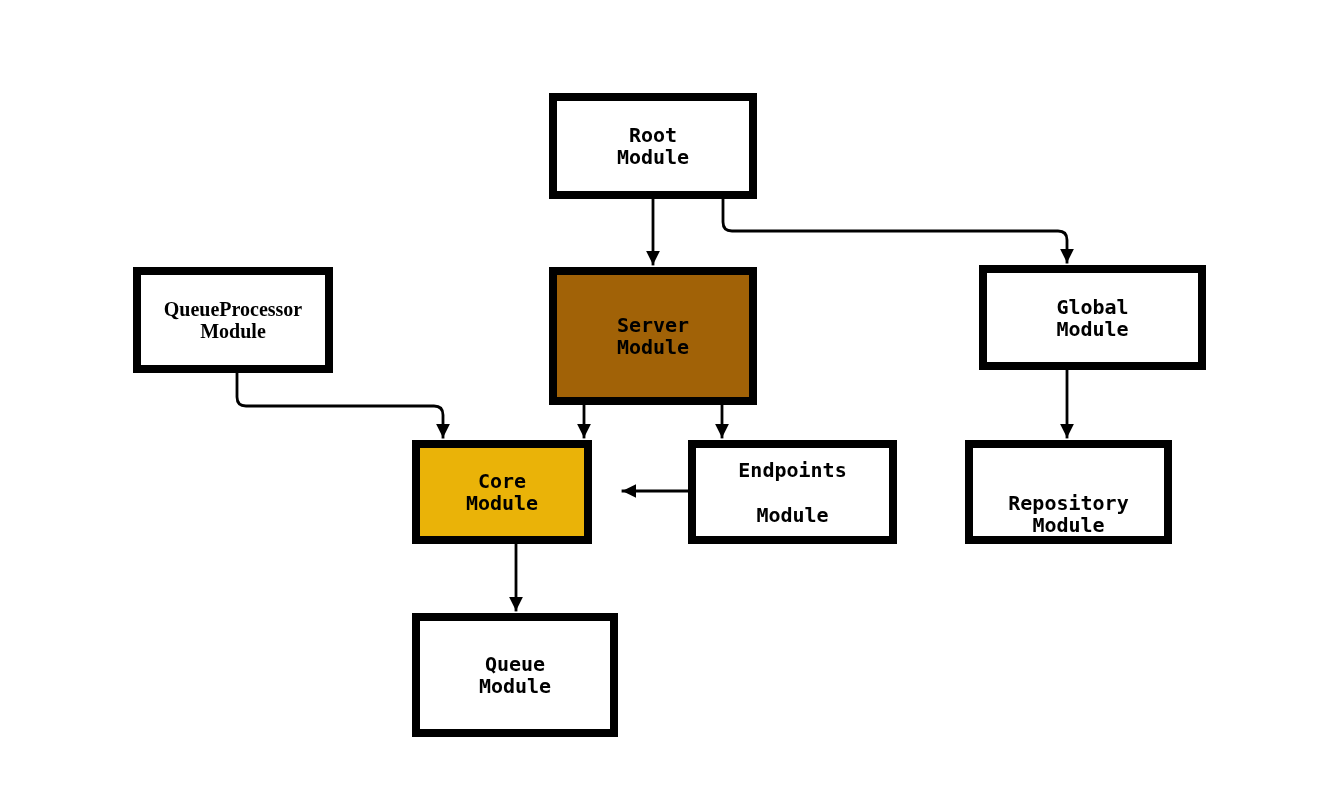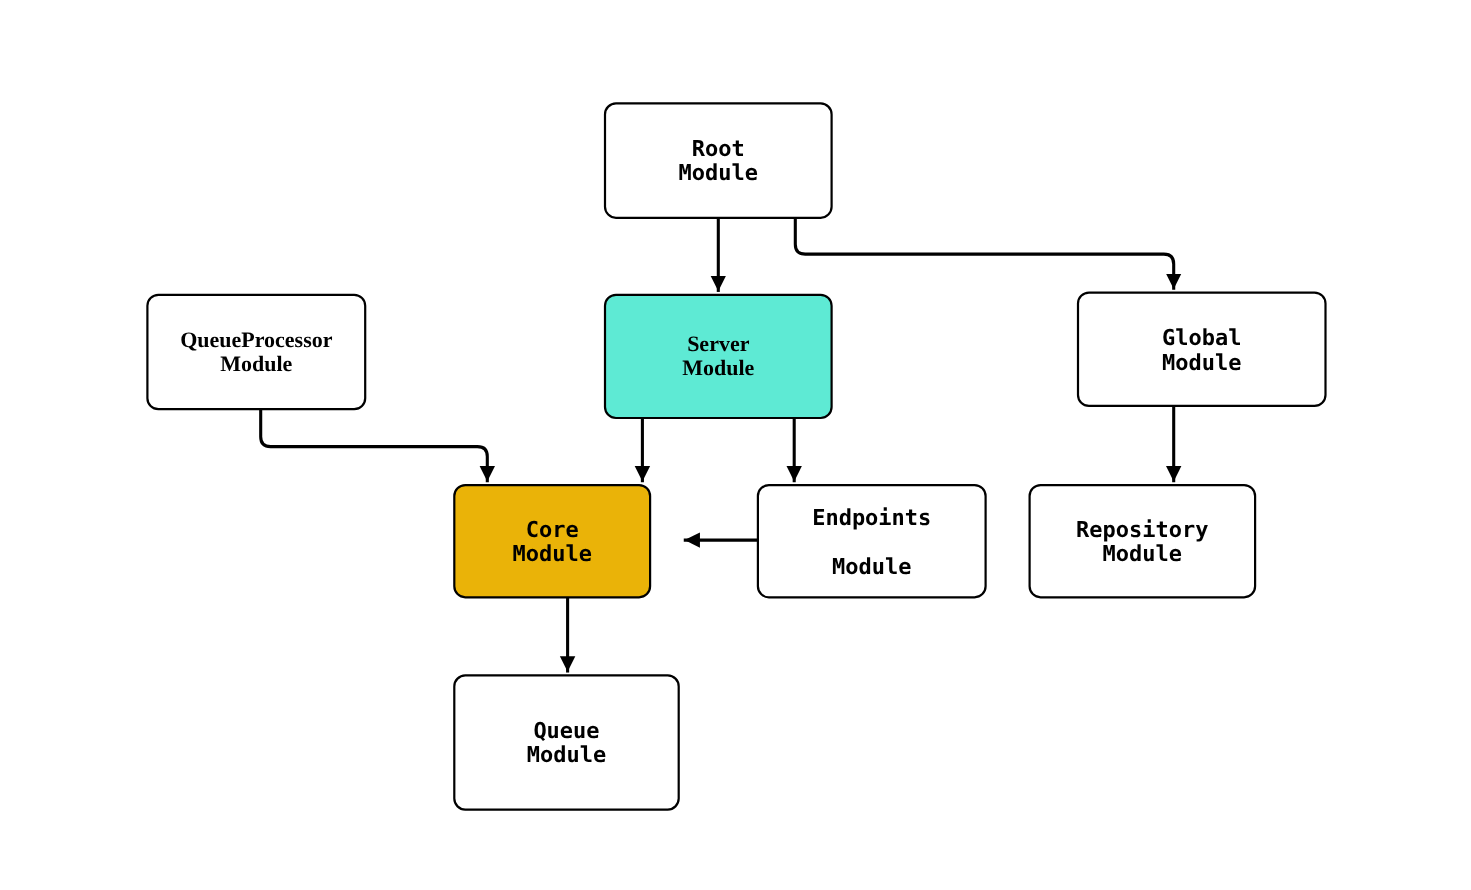--- a/index.html
+++ b/index.html
@@ -23,22 +23,22 @@
     height: 809px;
   }
   .edges path.edge {
     fill: none;
     stroke-width: 2.8px;
     stroke-linecap: square;
   }
   .node {
     position: absolute;
     box-sizing: border-box;
-    border: 2px solid #000000;
-    border-radius: 11px;
+    border: 8px solid #000000;
+    border-radius: 0;
     background: #ffffff;
     display: flex;
     flex-direction: column;
     align-items: center;
     justify-content: center;
     text-align: center;
   }
   .node .line {
     display: block;
     font-size: 20px;
@@ -74,41 +74,41 @@
   <div class="node" style="left: 549px; top: 93px; width: 208px; height: 106px; border-color: rgb(0, 0, 0); background: rgb(255, 255, 255); color: rgb(0, 0, 0);">
     <span class="line">Root</span>
     <span class="line">Module</span>
   </div>
 
   <div class="node" style="left: 133px; top: 267px; width: 200px; height: 106px; border-color: rgb(0, 0, 0); background: rgb(255, 255, 255); color: rgb(0, 0, 0); font-family: Liberation Serif, serif;">
     <span class="line">QueueProcessor</span>
     <span class="line">Module</span>
   </div>
 
-  <div class="node" style="left: 549px; top: 267px; width: 208px; height: 114px; border-color: rgb(0, 0, 0); background: #5eead4; color: rgb(0, 0, 0); font-family: Liberation Serif, serif;">
+  <div class="node" style="left: 549px; top: 267px; width: 208px; height: 138px; border-color: rgb(0, 0, 0); background: #a16207; color: rgb(0, 0, 0);">
     <span class="line">Server</span>
     <span class="line">Module</span>
   </div>
 
   <div class="node" style="left: 963px; top: 265px; width: 227px; height: 105px; border-color: rgb(0, 0, 0); background: rgb(255, 255, 255); color: rgb(0, 0, 0); margin-left: 16px;">
     <span class="line">Global</span>
     <span class="line">Module</span>
   </div>
 
   <div class="node" style="left: 412px; top: 440px; width: 180px; height: 104px; border-color: rgb(0, 0, 0); background: #eab308; color: rgb(0, 0, 0);">
     <span class="line">Core</span>
     <span class="line">Module</span>
   </div>
 
   <div class="node" style="left: 688px; top: 440px; width: 209px; height: 104px; border-color: rgb(0, 0, 0); background: rgb(255, 255, 255); color: rgb(0, 0, 0); gap: 23px;">
     <span class="line">Endpoints</span>
     <span class="line">Module</span>
   </div>
 
-  <div class="node" style="left: 935px; top: 440px; width: 207px; height: 104px; border-color: rgb(0, 0, 0); background: rgb(255, 255, 255); color: rgb(0, 0, 0);">
+  <div class="node" style="left: 965px; top: 440px; width: 207px; height: 104px; border-color: rgb(0, 0, 0); background: rgb(255, 255, 255); color: rgb(0, 0, 0); justify-content: flex-end;">
     <span class="line">Repository</span>
     <span class="line">Module</span>
   </div>
 
   <div class="node" style="left: 412px; top: 613px; width: 206px; height: 124px; border-color: rgb(0, 0, 0); background: rgb(255, 255, 255); color: rgb(0, 0, 0);">
     <span class="line">Queue</span>
     <span class="line">Module</span>
   </div>
 
 </div>

